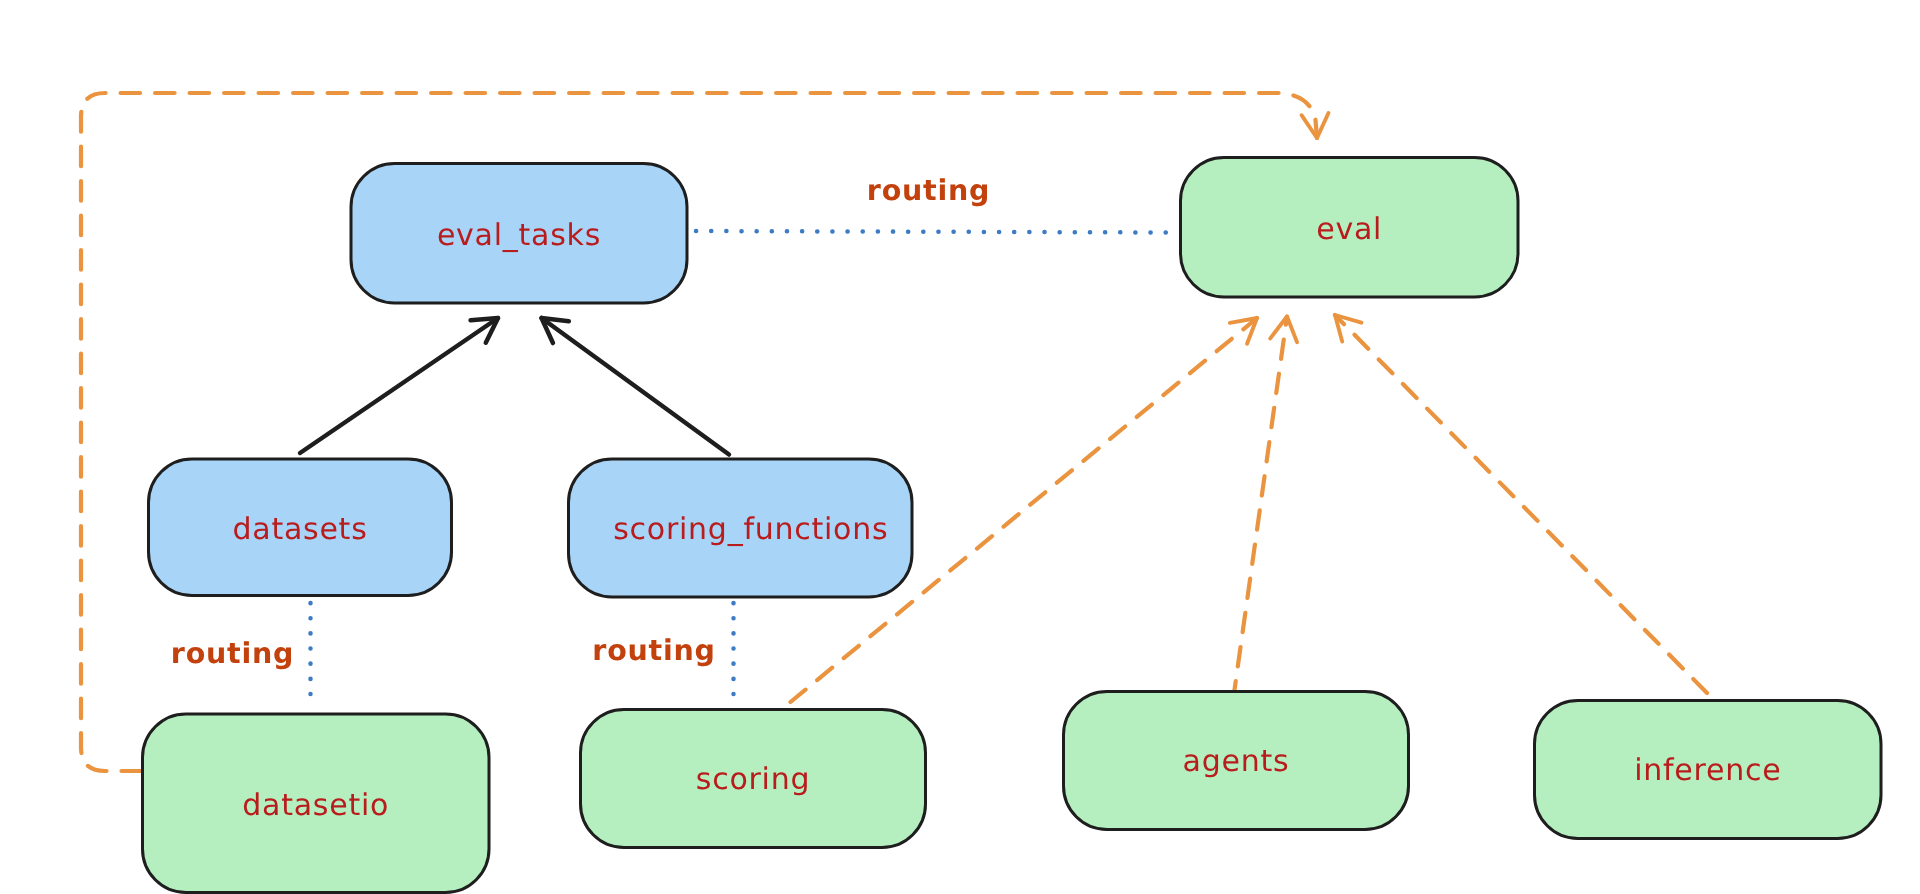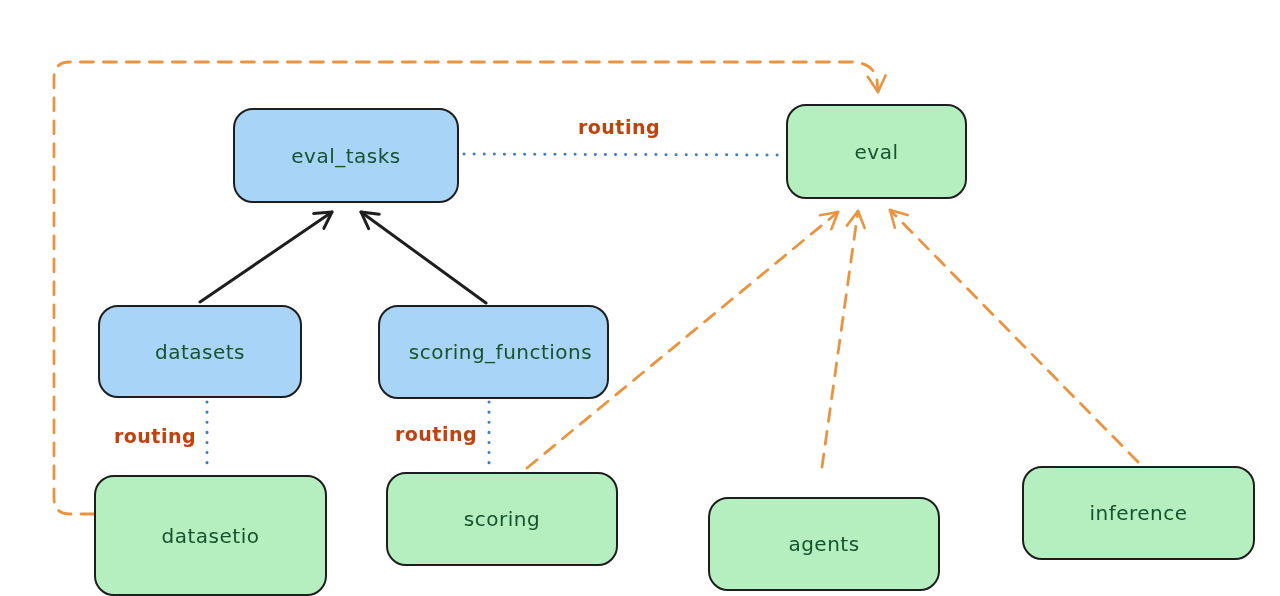--- a/index.html
+++ b/index.html
@@ -18,26 +18,26 @@
   .edges {
     position: absolute;
     left: 0; top: 0;
     width: 1280px;
     height: 596px;
   }
   .node {
     position: absolute;
     box-sizing: border-box;
     border: 2.5px solid #1e1e1e;
-    border-radius: 20px;
+    border-radius: 30px;
     display: flex;
     align-items: center;
     justify-content: center;
     font-size: 20px;
-    color: #14532d;
+    color: #b91c1c;
     letter-spacing: 0.5px;
   }
   .node.blue  { background: #a8d4f7; }
   .node.green { background: #b5efbf; }
   .edge-label {
     position: absolute;
     width: 84px;
     text-align: center;
     font-size: 19px;
     font-weight: 700;
@@ -70,41 +70,41 @@
     <path d="M94 514 L70 514 Q54 514 54 498 L54 78 Q54 62 70 62 L854 62 Q874 64 877 80 L878 92" fill="none" stroke="#ea9440" stroke-width="2.8" stroke-linecap="round" stroke-dasharray="13 10" marker-end="url(#arrow-orange)"></path>
     <path d="M527 468 L838 212" fill="none" stroke="#ea9440" stroke-width="2.8" stroke-linecap="round" stroke-dasharray="13 10" marker-end="url(#arrow-orange)"></path>
     <path d="M822 467 L858 211" fill="none" stroke="#ea9440" stroke-width="2.8" stroke-linecap="round" stroke-dasharray="13 10" marker-end="url(#arrow-orange)"></path>
     <path d="M1138 462 L890 210" fill="none" stroke="#ea9440" stroke-width="2.8" stroke-linecap="round" stroke-dasharray="13 10" marker-end="url(#arrow-orange)"></path>
   </svg>
 
   <div class="node blue" style="left:233px; top:108px; width:226px; height:95px;">
     <span>eval_tasks</span>
   </div>
 
-  <div class="node green" style="left:786px; top:104px; width:181px; height:95px;text-align:right;">
+  <div class="node green" style="left:786px; top:104px; width:227px; height:95px;text-align:right;">
     <span>eval</span>
   </div>
 
   <div class="node blue" style="left:98px; top:305px; width:204px; height:93px;">
     <span>datasets</span>
   </div>
 
   <div class="node blue" style="left:378px; top:305px; width:231px; height:94px;padding-left:14px;">
     <span>scoring_functions</span>
   </div>
 
   <div class="node green" style="left:94px; top:475px; width:233px; height:121px;">
     <span>datasetio</span>
   </div>
 
   <div class="node green" style="left:386px; top:472px; width:232px; height:94px;">
     <span>scoring</span>
   </div>
 
-  <div class="node green" style="left:708px; top:497px; width:232px; height:94px;">
+  <div class="node green" style="left:708px; top:460px; width:232px; height:94px;">
     <span>agents</span>
   </div>
 
   <div class="node green" style="left:1022px; top:466px; width:233px; height:94px;">
     <span>inference</span>
   </div>
 
   <div class="edge-label" style="left:577px; top:116px;">routing</div>
   <div class="edge-label" style="left:113px; top:425px;">routing</div>
   <div class="edge-label" style="left:394px; top:423px;">routing</div>

